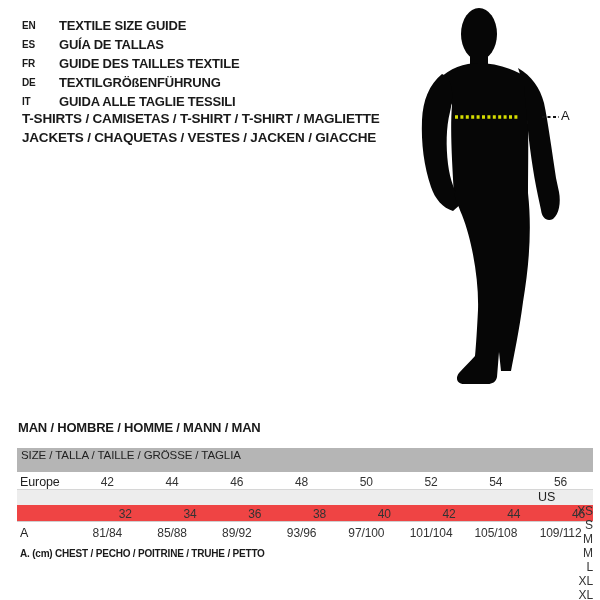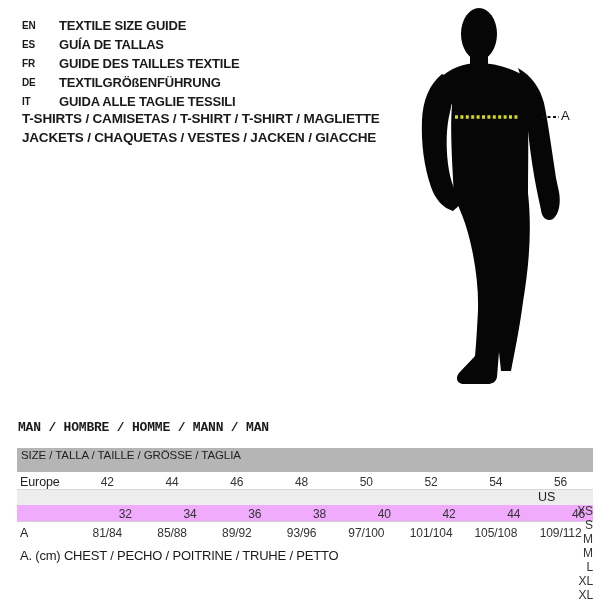--- a/index.html
+++ b/index.html
@@ -27,45 +27,45 @@
   
   .figure-wrap { position:absolute; left:400px; top:0; width:200px; height:400px; }
   .measure-label {
     position:absolute; left:561px; top:108px;
     font-size:13px; font-weight:500; letter-spacing:0;
   }
 
   
   .gender-title {
     position:absolute; top:420px; left:18px;
-    font-size:13px; font-weight:700; letter-spacing:-0.2px;font-family:Liberation Mono, monospace;
+    font-size:13px; font-weight:700; letter-spacing:-0.2px;
   }
 
   
   .size-table { position:absolute; top:448px; left:17px; width:576px; }
   .t-header {
     height:24px; line-height:14px; background:#b5b5b5;
     font-size:11.5px; color:#222; padding-left:4px; letter-spacing:-0.1px;
   }
   .t-row { display:flex; align-items:flex-end; }
   .t-row.row-europe { height:17px; background:#ffffff; }
   .t-row.row-us { height:16px; background:#ededed; border-top:1px solid #d6d6d6;flex-direction:column; }
-  .t-row.row-num { height:16px; background:#f0abfc;gap:36px; }
+  .t-row.row-num { height:16px; background:#ef4444;gap:36px; }
   .t-row.row-a { height:19px; background:#ffffff; border-top:1px solid #cfcfcf; }
   .t-label {
     width:58px; font-size:12.5px; color:#222; padding-left:3px; letter-spacing:-0.1px;
   }
   .t-cell {
     flex:1; text-align:center; font-size:12px; color:#333; letter-spacing:-0.1px;
   }
 
   
   .footnote {
     position:absolute; top:548px; left:20px;
-    font-size:13px; font-weight:400; letter-spacing:-0.2px;
+    font-size:10px; font-weight:700; letter-spacing:-0.2px;
   }
 </style>
 </head>
 <body>
 
 <div class="lang-block">
   <div class="lang-row">
     <span class="lang-code">EN</span>
     <span class="lang-text">TEXTILE SIZE GUIDE</span>
   </div>

